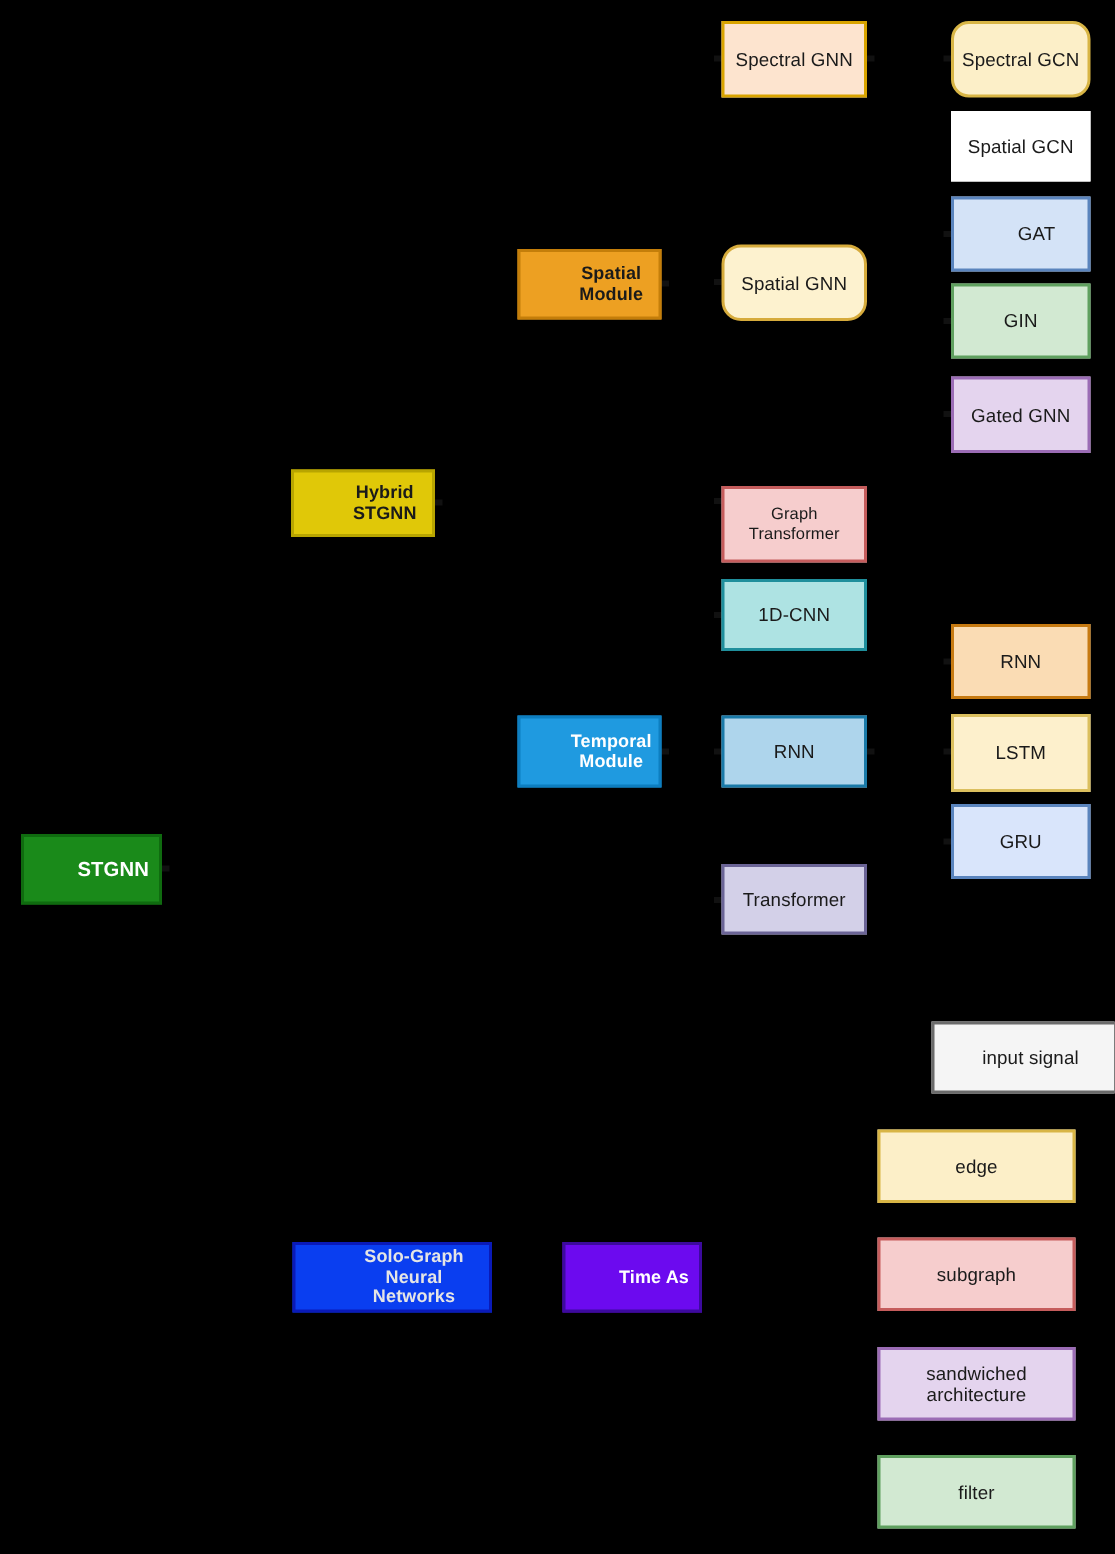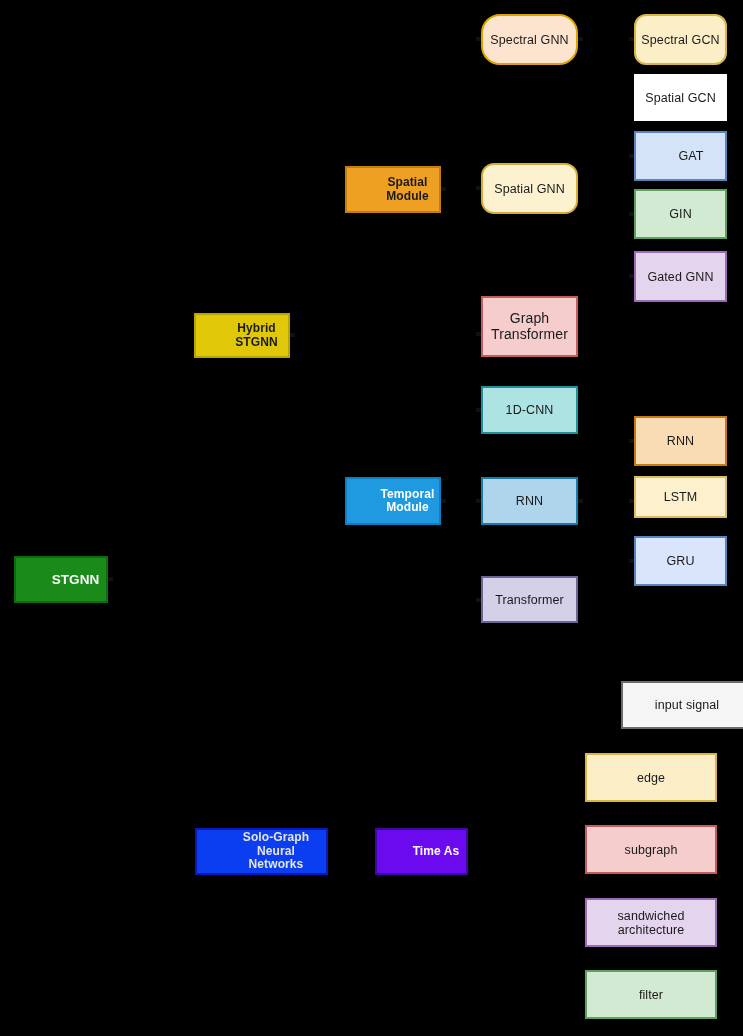--- a/index.html
+++ b/index.html
@@ -71,34 +71,34 @@
     <div class="stub" style="left: 629px; top: 439px;"></div>
     <div class="stub" style="left: 629px; top: 499px;"></div>
     <div class="stub" style="left: 629px; top: 559px;"></div>
     <div class="node bold" style="left: 14px; top: 556px; width: 94px; height: 47px; background: rgb(26, 138, 26); border-color: rgb(15, 107, 15); color: rgb(255, 255, 255); font-size: 13.5px;"><span>STGNN</span></div>
     <div class="node bold" style="left: 194px; top: 313px; width: 96px; height: 45px; background: rgb(224, 200, 8); border-color: rgb(184, 165, 0); color: rgb(26, 26, 26); font-size: 12px;"><span>Hybrid
 STGNN</span></div>
     <div class="node bold" style="left: 345px; top: 166px; width: 96px; height: 47px; background: rgb(237, 160, 34); border-color: rgb(196, 126, 10); color: rgb(26, 26, 26); font-size: 12px;"><span>Spatial
 Module</span></div>
     <div class="node bold" style="left: 345px; top: 477px; width: 96px; height: 48px; background: rgb(31, 154, 224); border-color: rgb(13, 126, 192); color: rgb(255, 255, 255); font-size: 12px;"><span>Temporal
 Module</span></div>
-    <div class="node" style="left: 481px; top: 14px; width: 97px; height: 51px; background: rgb(253, 228, 207); border-color: rgb(217, 164, 0); color: rgb(26, 26, 26); font-size: 12.5px; border-radius: 19px;"><span>Spectral GNN</span></div>
+    <div class="node" style="left: 481px; top: 14px; width: 97px; height: 51px; background: rgb(253, 228, 207); border-color: rgb(217, 164, 0); color: rgb(26, 26, 26); font-size: 12.5px;"><span>Spectral GNN</span></div>
     <div class="node" style="left: 481px; top: 163px; width: 97px; height: 51px; background: rgb(253, 242, 207); border-color: rgb(214, 171, 60); color: rgb(26, 26, 26); font-size: 12.5px; border-radius: 13px;"><span>Spatial GNN</span></div>
-    <div class="node" style="left: 481px; top: 296px; width: 97px; height: 61px; background: rgb(246, 205, 205); border-color: rgb(197, 92, 92); color: rgb(26, 26, 26); font-size: 14px;"><span>Graph
+    <div class="node" style="left: 481px; top: 324px; width: 97px; height: 51px; background: rgb(246, 205, 205); border-color: rgb(197, 92, 92); color: rgb(26, 26, 26); font-size: 11px;"><span>Graph
 Transformer</span></div>
     <div class="node" style="left: 481px; top: 386px; width: 97px; height: 48px; background: rgb(174, 227, 227); border-color: rgb(31, 143, 156); color: rgb(26, 26, 26); font-size: 12.5px;"><span>1D-CNN</span></div>
     <div class="node" style="left: 481px; top: 477px; width: 97px; height: 48px; background: rgb(174, 213, 236); border-color: rgb(26, 122, 168); color: rgb(26, 26, 26); font-size: 12.5px;"><span>RNN</span></div>
     <div class="node" style="left: 481px; top: 576px; width: 97px; height: 47px; background: rgb(211, 208, 232); border-color: rgb(107, 100, 150); color: rgb(26, 26, 26); font-size: 12.5px;"><span>Transformer</span></div>
     <div class="node" style="left: 634px; top: 14px; width: 93px; height: 51px; background: rgb(252, 239, 200); border-color: rgb(216, 181, 69); color: rgb(26, 26, 26); font-size: 12.5px; border-radius: 12px;"><span>Spectral GCN</span></div>
     <div class="node" style="left: 634px; top: 74px; width: 93px; height: 47px; background: rgb(255, 255, 255); border-color: rgb(255, 255, 255); color: rgb(26, 26, 26); font-size: 12.5px;"><span>Spatial GCN</span></div>
     <div class="node" style="left: 634px; top: 131px; width: 93px; height: 50px; background: rgb(212, 227, 247); border-color: rgb(90, 132, 189); color: rgb(26, 26, 26); font-size: 12.5px; padding-left: 24px;"><span>GAT</span></div>
     <div class="node" style="left: 634px; top: 189px; width: 93px; height: 50px; background: rgb(210, 233, 210); border-color: rgb(95, 160, 95); color: rgb(26, 26, 26); font-size: 12.5px;"><span>GIN</span></div>
     <div class="node" style="left: 634px; top: 251px; width: 93px; height: 51px; background: rgb(228, 212, 238); border-color: rgb(155, 108, 181); color: rgb(26, 26, 26); font-size: 12.5px;"><span>Gated GNN</span></div>
     <div class="node" style="left: 634px; top: 416px; width: 93px; height: 50px; background: rgb(250, 220, 180); border-color: rgb(198, 122, 18); color: rgb(26, 26, 26); font-size: 12.5px;"><span>RNN</span></div>
-    <div class="node" style="left: 634px; top: 476px; width: 93px; height: 42px; background: rgb(253, 240, 204); border-color: rgb(219, 191, 94); color: rgb(26, 26, 26); font-size: 12.5px;"><span>LSTM</span></div>
+    <div class="node" style="left: 634px; top: 476px; width: 93px; height: 52px; background: rgb(253, 240, 204); border-color: rgb(219, 191, 94); color: rgb(26, 26, 26); font-size: 12.5px;"><span>LSTM</span></div>
     <div class="node" style="left: 634px; top: 536px; width: 93px; height: 50px; background: rgb(217, 229, 251); border-color: rgb(90, 132, 189); color: rgb(26, 26, 26); font-size: 12.5px;"><span>GRU</span></div>
     <div class="node bold" style="left: 195px; top: 828px; width: 133px; height: 47px; background: rgb(10, 62, 240); border-color: rgb(10, 26, 184); color: #e5e5e5; font-size: 12px;"><span>Solo-Graph Neural
 Networks</span></div>
     <div class="node bold" style="left: 375px; top: 828px; width: 93px; height: 47px; background: rgb(108, 10, 239); border-color: rgb(60, 10, 158); color: rgb(255, 255, 255); font-size: 12px;"><span>Time As</span></div>
     <div class="node" style="left: 585px; top: 681px; width: 132px; height: 48px; background: rgb(245, 245, 245); border-color: rgb(107, 107, 107); color: rgb(26, 26, 26); font-size: 12.5px; margin-left: 36px;"><span>input signal</span></div>
     <div class="node" style="left: 585px; top: 753px; width: 132px; height: 49px; background: rgb(252, 239, 200); border-color: rgb(216, 181, 69); color: rgb(26, 26, 26); font-size: 12.5px;"><span>edge</span></div>
     <div class="node" style="left: 585px; top: 825px; width: 132px; height: 49px; background: rgb(246, 205, 205); border-color: rgb(197, 92, 92); color: rgb(26, 26, 26); font-size: 12.5px;"><span>subgraph</span></div>
     <div class="node" style="left: 585px; top: 898px; width: 132px; height: 49px; background: rgb(228, 212, 238); border-color: rgb(155, 108, 181); color: rgb(26, 26, 26); font-size: 12.5px;"><span>sandwiched
 architecture</span></div>
     <div class="node" style="left: 585px; top: 970px; width: 132px; height: 49px; background: rgb(210, 233, 210); border-color: rgb(95, 160, 95); color: rgb(26, 26, 26); font-size: 12.5px;"><span>filter</span></div>

